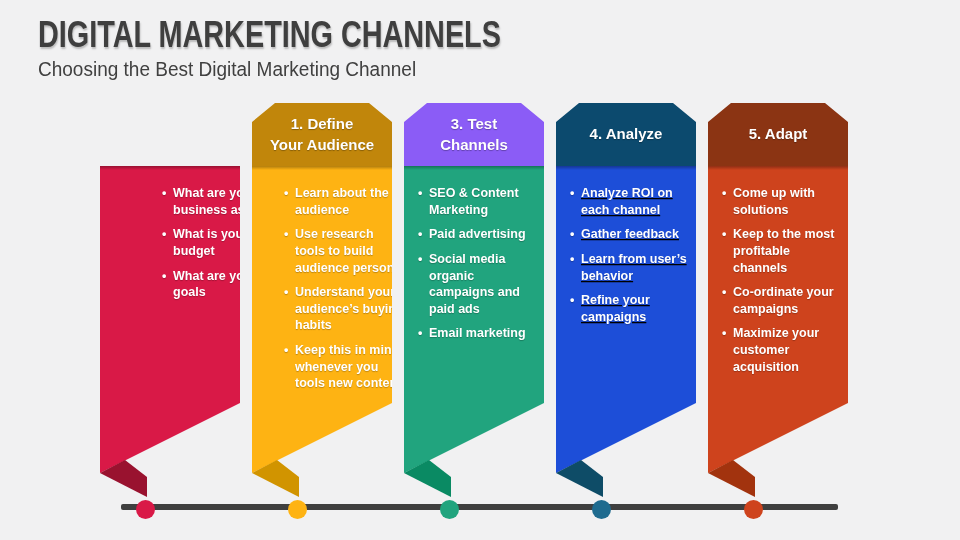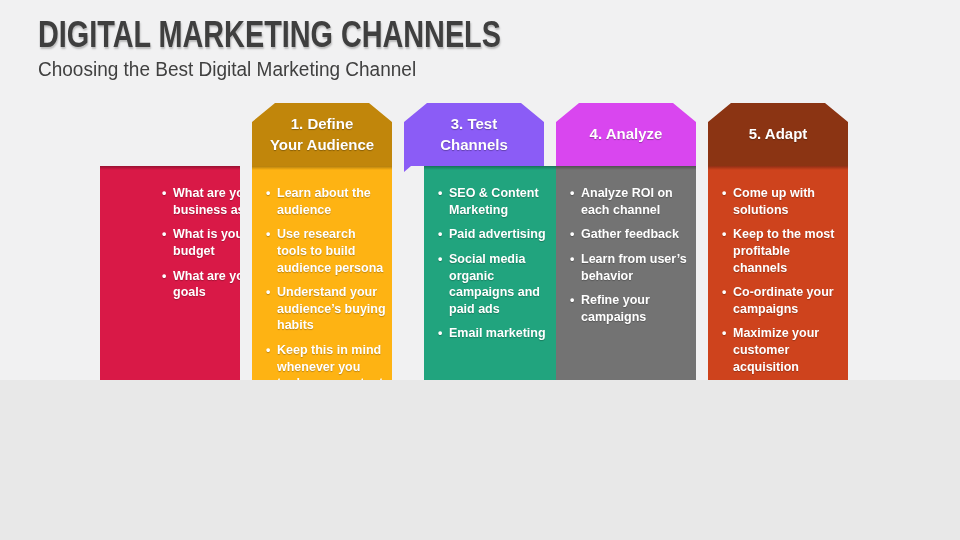--- a/index.html
+++ b/index.html
@@ -1,17 +1,17 @@
 <!DOCTYPE html>
 <html><head>
 <meta charset="utf-8">
 <style>
   html,body{margin:0;padding:0;background:#e8e8e8;}
   .slide{
-    position:relative;width:960px;height:380px;overflow:hidden;
+    position:relative;width:960px;height:540px;overflow:hidden;
     background:#F1F1F2;
     font-family:"Liberation Sans", sans-serif;
   }
   .title{
     position:absolute;left:38px;top:14px;margin:0;
     font-size:36px;font-weight:700;color:#3F3F3F;
     transform:scaleX(0.80);transform-origin:left top;
     white-space:nowrap;letter-spacing:0px;
     text-shadow:1px 2px 2px rgba(64,64,64,0.30);
   }
@@ -82,54 +82,54 @@
       </ul>
     </div>
     <div class="flap" style="background: rgb(153, 18, 47);"></div>
   </div>
 
   <div class="col" style="left:252px">
     <div class="hdr" style="background: rgb(193, 134, 11);">
       <span class="hdr-label">1. Define
 Your Audience</span>
     </div>
-    <div class="bdy" style="background: rgb(254, 179, 19);">
+    <div class="bdy" style="background: rgb(254, 179, 19); padding-left: 18px;">
       <div class="hdr-shadow"></div>
       <ul class="bullets">
         <li>Learn about the audience</li>
         <li>Use research tools to build audience persona</li>
         <li>Understand your audience’s buying habits</li>
         <li>Keep this in mind whenever you tools new content</li>
       </ul>
     </div>
     <div class="flap" style="background: rgb(209, 148, 0);"></div>
   </div>
 
   <div class="col" style="left:404px">
     <div class="hdr" style="background: #8b5cf6;">
       <span class="hdr-label">3. Test
 Channels</span>
     </div>
-    <div class="bdy" style="background: rgb(33, 164, 126); margin-left: 20px;">
+    <div class="bdy" style="background: rgb(33, 164, 126);">
       <div class="hdr-shadow"></div>
       <ul class="bullets">
         <li>SEO &amp; Content Marketing</li>
         <li>Paid advertising</li>
         <li>Social media organic campaigns and paid ads</li>
         <li>Email marketing</li>
       </ul>
     </div>
     <div class="flap" style="background: rgb(10, 138, 99);"></div>
   </div>
 
   <div class="col" style="left:556px">
-    <div class="hdr" style="background: #d946ef;">
+    <div class="hdr" style="background: #0c4a6e;">
       <span class="hdr-label">4. Analyze</span>
     </div>
-    <div class="bdy" style="background: #737373;">
+    <div class="bdy" style="background: #1d4ed8; text-decoration: underline;">
       <div class="hdr-shadow"></div>
       <ul class="bullets">
         <li>Analyze ROI on each channel</li>
         <li>Gather feedback</li>
         <li>Learn from user’s behavior</li>
         <li>Refine your campaigns</li>
       </ul>
     </div>
     <div class="flap" style="background: rgb(14, 76, 103);"></div>
   </div>

